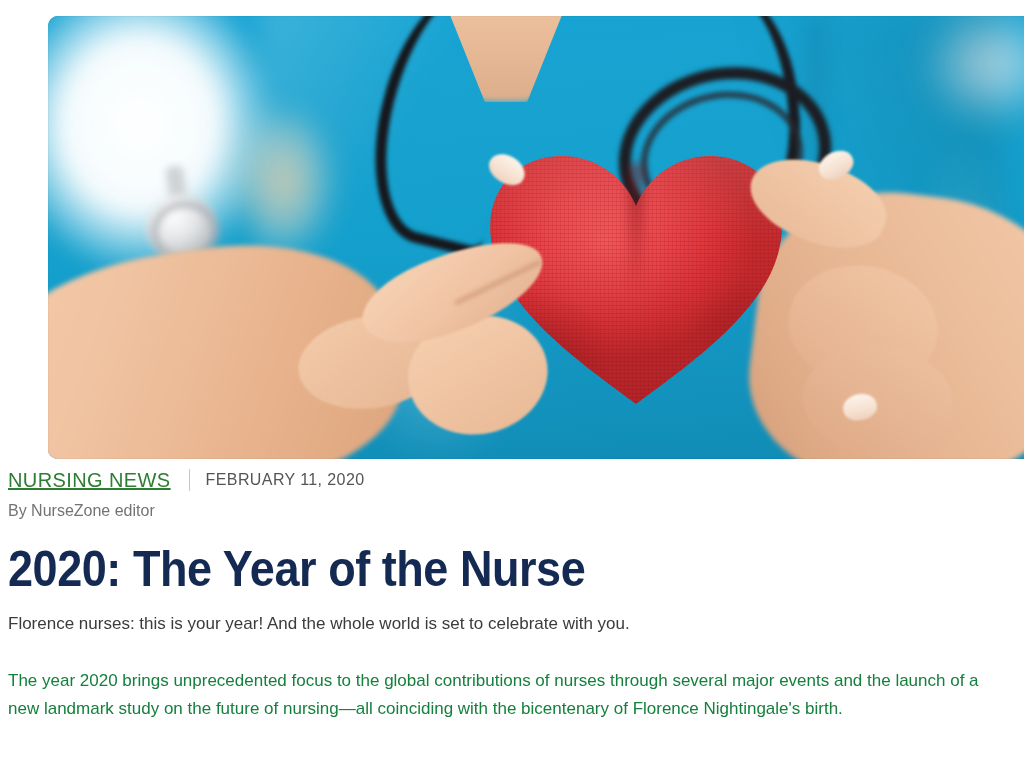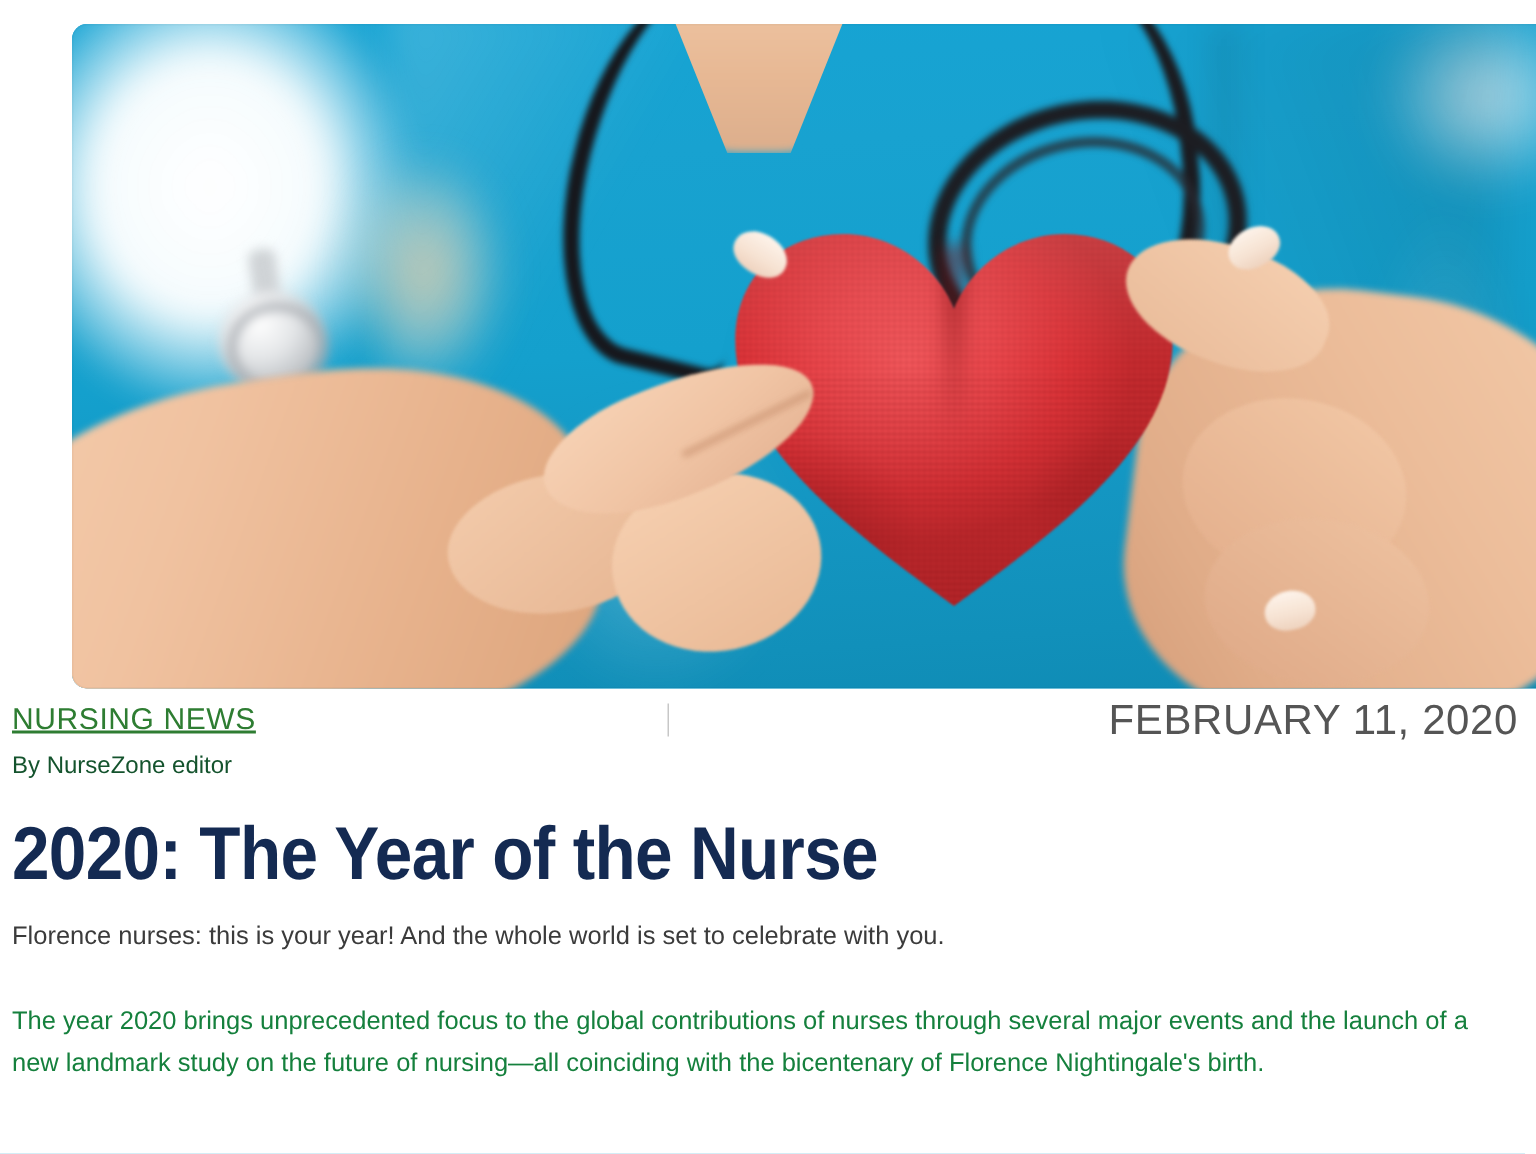--- a/index.html
+++ b/index.html
@@ -372,47 +372,45 @@
     left: 8px;
     top: 443px;
     width: 1004px;
   }
 
   .meta-row {
     display: flex;
     align-items: center;
     margin-top: 25px;
     height: 24px;
-    justify-content: space-between;
   }
   .kicker {
     color: #2e7d32;
     font-size: 20px;
     letter-spacing: 0.4px;
     font-weight: 400;
     line-height: 24px;
     white-space: nowrap;
   }
   .meta-divider {
     width: 1px;
     height: 22px;
     background: #c7c7c7;
     margin: 0 16px 0 18px;
     flex: 0 0 auto;
   }
   .pubdate {
     color: #555555;
-    font-size: 28px;
+    font-size: 16px;
     letter-spacing: 0.4px;
     line-height: 24px;
     white-space: nowrap;
-    margin-left: 20px;
   }
   .byline {
-    color: #14532d;
+    color: #737373;
     font-size: 16px;
     line-height: 22px;
     margin-top: 8px;
   }
 
   .headline {
     margin: 19px 0 0 0;
     color: #142a52;
     font-family: "Liberation Sans", sans-serif;
     font-size: 50px;

